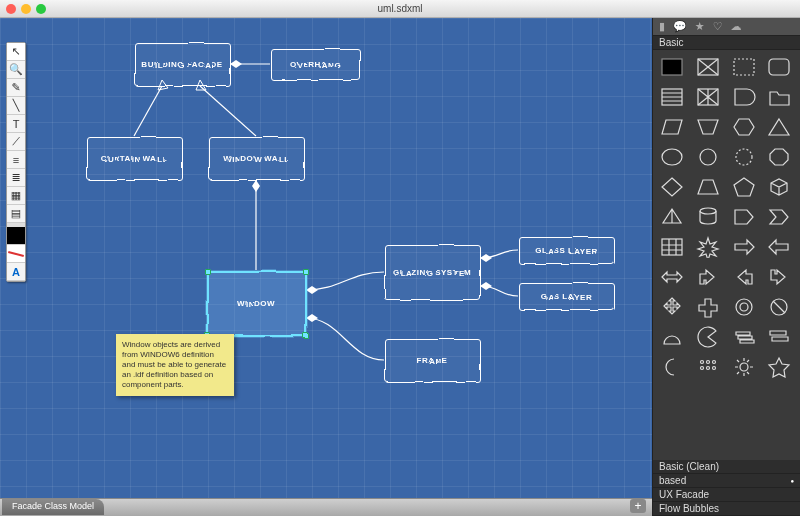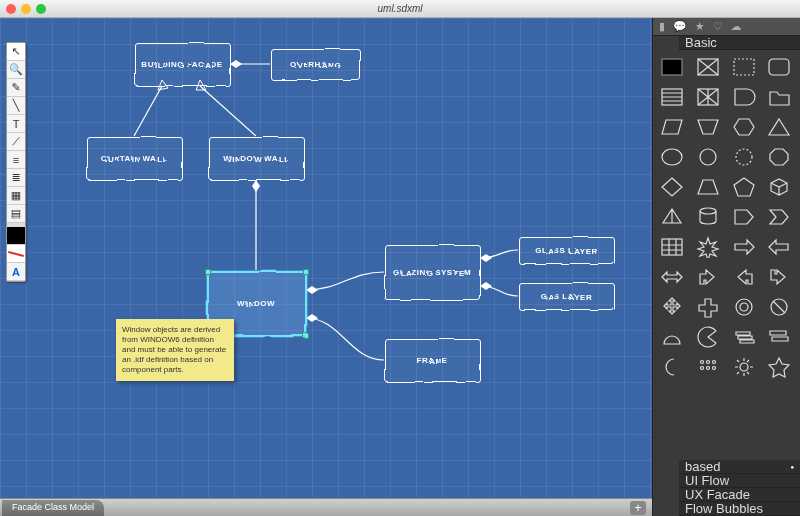--- a/index.html
+++ b/index.html
@@ -1,39 +1,39 @@
 <!DOCTYPE html>
 <html><head>
 <meta charset="utf-8">
 <style>
   * { box-sizing: border-box; margin: 0; padding: 0; }
   html, body { width: 800px; height: 516px; overflow: hidden; font-family: "Helvetica Neue", Arial, sans-serif; font-size: 9px; color: #fff; }
   
-  .titlebar { height: 18px; background: linear-gradient(#f5f5f5,#d8d8d8); border-bottom: 1px solid #b0b0b0; display:flex; align-items:center; padding:0 6px; position:relative;font-style:italic; }
+  .titlebar { height: 18px; background: linear-gradient(#f5f5f5,#d8d8d8); border-bottom: 1px solid #b0b0b0; display:flex; align-items:center; padding:0 6px; position:relative; }
   .traffic { display:flex; gap:5px; }
   .tl { width:10px; height:10px; border-radius:50%; }
   .tl.red{background:#ff5f57;} .tl.yellow{background:#ffbd2e;} .tl.green{background:#28c940;}
   .titlebar .fname { position:absolute; left:0; right:0; text-align:center; color:#444; font-size:10px; }
   
   .main { display:flex; height: calc(516px - 18px); }
   .canvas-wrap { flex:1; position:relative; background:#3a66a7; overflow:hidden; }
   .canvas-wrap::before {
     content:""; position:absolute; inset:0;
     background-image:
       linear-gradient(rgba(255,255,255,.08) 1px, transparent 1px),
       linear-gradient(90deg, rgba(255,255,255,.08) 1px, transparent 1px);
     background-size: 26px 26px;
   }
   
   .panel { width:148px; background:#3a3a3a; display:flex; flex-direction:column; border-left:1px solid #222; }
   .panel-tabs { height:18px; background:#505050; display:flex; align-items:center; gap:8px; padding:0 6px; border-bottom:1px solid #222; }
   .panel-tabs span { color:#aaa; font-size:11px; }
   .panel-header { height:20px; background:linear-gradient(#5a5a5a,#444); display:flex; align-items:center; justify-content:space-between; padding:0 6px; font-size:10px; letter-spacing:1px; font-weight:bold; color:#eee; }
   .gear { color:#bbb; font-size:12px; cursor:pointer; }
-  .cat-strip { height:14px; background:#2d2d2d; color:#ddd; font-size:13px; padding:0 6px; display:flex; align-items:center; border-bottom:1px solid #222; cursor:pointer;margin-left:26px; }
+  .cat-strip { height:14px; background:#2d2d2d; color:#ddd; font-size:10px; padding:0 6px; display:flex; align-items:center; border-bottom:1px solid #222; cursor:pointer; }
   .cat-strip.star::after { content:"●"; color:#fff; margin-left:auto; font-size:6px; }
   .shape-grid { flex:1; overflow:auto; padding:4px; display:grid; grid-template-columns:repeat(4, 1fr); gap:4px; align-content:start; }
   .swatch { width:30px; height:26px; display:flex; align-items:center; justify-content:center; cursor:pointer; }
   .swatch svg { width:24px; height:22px; stroke:#ddd; stroke-width:1.2; fill:none; }
   .swatch.filled svg rect { fill:#000; stroke:#888; }
   
   .toolbox { position:absolute; left:6px; top:24px; width:20px; background:#eee; border:1px solid #999; border-radius:2px; box-shadow:1px 1px 2px rgba(0,0,0,.4); z-index:5; }
   .tool { width:18px; height:18px; display:flex; align-items:center; justify-content:center; border-bottom:1px solid #ccc; color:#333; font-size:11px; cursor:pointer; background:#f4f4f4; }
   .tool.sel { background:#fff; }
   .tool.divider { height:4px; background:#ddd; border:none; }
@@ -48,21 +48,21 @@
   .box.selected { border-color:#6fe3ff; border-width:2px; background:rgba(120,180,240,.28); box-shadow:0 0 0 1px rgba(120,220,255,.3); }
   .handle { position:absolute; width:6px; height:6px; background:#6fe3ff; border:1px solid #2a5; border-radius:1px; }
   
   svg.wires { position:absolute; inset:0; width:100%; height:100%; pointer-events:none; }
   .wires path, .wires line { stroke:#fff; stroke-width:1.2; fill:none; }
   .diamond { fill:#fff; }
   .arrowhead { fill:none; stroke:#fff; }
   
   .note { position:absolute; background:#f2e98b; color:#333; font-size:8px; line-height:1.25; padding:6px; width:118px; box-shadow:2px 2px 4px rgba(0,0,0,.4); }
   
-  .bottombar { position:absolute; left:0; right:0; bottom:0; height:18px; background:linear-gradient(#cfcfcf,#a8a8a8); border-top:1px solid #888; display:flex; align-items:center; }
+  .bottombar { position:absolute; left:0; right:0; bottom:0; height:18px; background:linear-gradient(#cfcfcf,#a8a8a8); border-top:1px solid #888; display:flex; align-items:flex-start; }
   .pagetab { height:16px; background:linear-gradient(#8c8c8c,#6a6a6a); color:#fff; font-size:9px; padding:2px 10px 0 10px; border-top-right-radius:8px; margin-left:2px; position:relative; cursor:pointer; }
   .pagetab::after { content:""; position:absolute; right:-7px; top:0; width:0; height:0; }
   .addtab { margin-left:auto; margin-right:6px; width:16px; height:14px; background:#888; color:#fff; display:flex; align-items:center; justify-content:center; border-radius:3px; font-size:12px; cursor:pointer; }
 </style>
 </head>
 <body>
 
 <svg width="0" height="0" style="position:absolute">
   <filter id="rough">
       <feTurbulence baseFrequency="0.04" numOctaves="1" result="n"></feTurbulence>
@@ -151,21 +151,21 @@
     <div class="box" style="left:384px;top:320px;width:96px;height:44px">
         <span>FRAME</span>
       </div>
     <div class="box" style="left:518px;top:218px;width:96px;height:28px">
         <span>GLASS LAYER</span>
       </div>
     <div class="box" style="left:518px;top:264px;width:96px;height:28px">
         <span>GAS LAYER</span>
       </div>
 
-    <div class="note" style="left:116px;top:301px">
+    <div class="note" style="left:116px;top:316px">
       <span>Window objects are derived from WINDOW6 definition and must be able to generate an .idf definition based on component parts.</span>
     </div>
 
     <div class="bottombar">
       <div class="pagetab"><span>Facade Class Model</span></div>
       <div class="addtab">
           <span>+</span>
         </div>
     </div>
   </div>
@@ -410,26 +410,26 @@
             <circle cx="12" cy="11" r="4"></circle>
             <path d="M12 2v3M12 17v3M3 11h3M18 11h3M5 4l2 2M17 4l-2 2M5 18l2-2M17 18l-2-2"></path>
           </svg>
         </div>
       <div class="swatch">
           <svg>
             <path d="M12 2l3 6 7 1-5 5 1 7-6-3-6 3 1-7-5-5 7-1z"></path>
           </svg>
         </div>
     </div>
+    <div class="cat-strip">
+        <span>Basic (Clean)</span>
+      </div>
     <div class="cat-strip star">
         <span>based</span>
       </div>
     <div class="cat-strip">
-        <span>UI Flow</span>
-      </div>
-    <div class="cat-strip">
         <span>UX Facade</span>
       </div>
     <div class="cat-strip">
         <span>Flow Bubbles</span>
       </div>
   </div>
 </div>
 
 </body></html>

